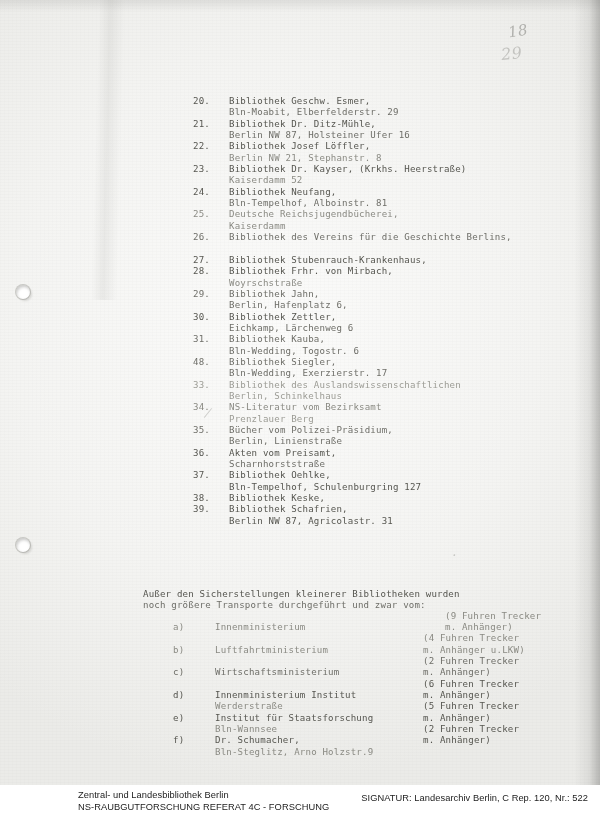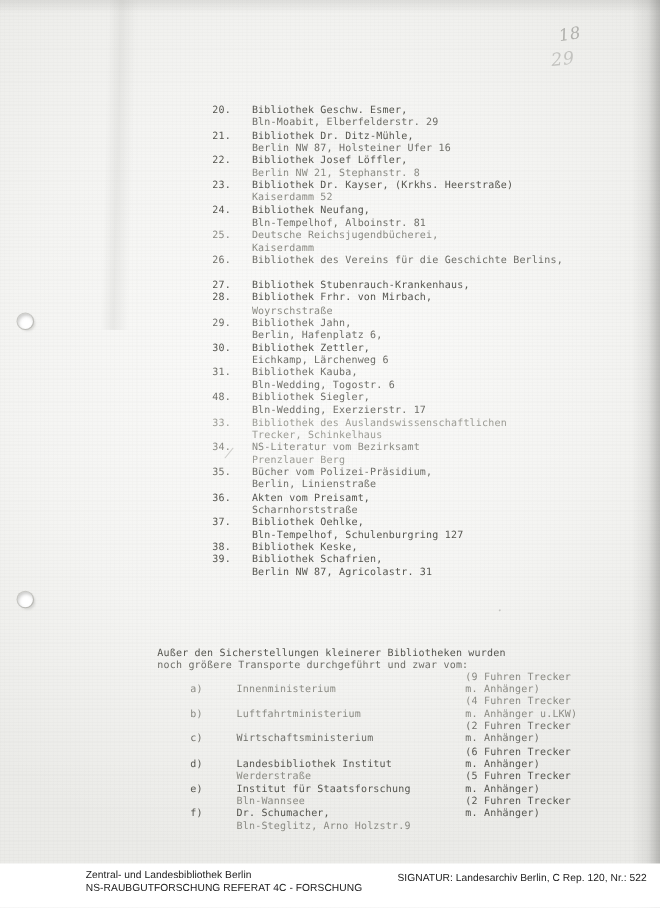--- a/index.html
+++ b/index.html
@@ -224,53 +224,53 @@
         <div class="entry"><span class="ln fade-1"><span class="num">24.</span><span>Bibliothek Neufang,</span></span><span class="ln l2 fade-2">Bln-Tempelhof, Alboinstr. 81</span></div>
         <div class="entry"><span class="ln fade-3"><span class="num">25.</span><span>Deutsche Reichsjugendbücherei,</span></span><span class="ln l2 fade-3">Kaiserdamm</span></div>
         <div class="entry"><span class="ln fade-2"><span class="num">26.</span><span>Bibliothek des Vereins für die Geschichte Berlins,</span></span></div>
         <span class="entry-gap"></span>
         <div class="entry"><span class="ln fade-1"><span class="num">27.</span><span>Bibliothek Stubenrauch-Krankenhaus,</span></span></div>
         <div class="entry"><span class="ln fade-1"><span class="num">28.</span><span>Bibliothek Frhr. von Mirbach,</span></span><span class="ln l2 fade-3">Woyrschstraße</span></div>
         <div class="entry"><span class="ln fade-2"><span class="num">29.</span><span>Bibliothek Jahn,</span></span><span class="ln l2 fade-2">Berlin, Hafenplatz 6,</span></div>
         <div class="entry"><span class="ln fade-1"><span class="num">30.</span><span>Bibliothek Zettler,</span></span><span class="ln l2 fade-2">Eichkamp, Lärchenweg 6</span></div>
         <div class="entry"><span class="ln fade-2"><span class="num">31.</span><span>Bibliothek Kauba,</span></span><span class="ln l2 fade-2">Bln-Wedding, Togostr. 6</span></div>
         <div class="entry"><span class="ln fade-2"><span class="num">48.</span><span>Bibliothek Siegler,</span></span><span class="ln l2 fade-2">Bln-Wedding, Exerzierstr. 17</span></div>
-        <div class="entry"><span class="ln fade-4"><span class="num">33.</span><span>Bibliothek des Auslandswissenschaftlichen</span></span><span class="ln l2 fade-4">Trecker, Schinkelhaus</span></div>
+        <div class="entry"><span class="ln fade-4"><span class="num">33.</span><span>Bibliothek des Auslandswissenschaftlichen</span></span><span class="ln l2 fade-4">Berlin, Schinkelhaus</span></div>
         <div class="entry"><span class="ln fade-3"><span class="num">34.</span><span>NS-Literatur vom Bezirksamt</span></span><span class="ln l2 fade-4">Prenzlauer Berg</span></div>
         <div class="entry"><span class="ln fade-2"><span class="num">35.</span><span>Bücher vom Polizei-Präsidium,</span></span><span class="ln l2 fade-2">Berlin, Linienstraße</span></div>
         <div class="entry"><span class="ln fade-1"><span class="num">36.</span><span>Akten vom Preisamt,</span></span><span class="ln l2 fade-2">Scharnhorststraße</span></div>
         <div class="entry"><span class="ln fade-1"><span class="num">37.</span><span>Bibliothek Oehlke,</span></span><span class="ln l2 fade-1">Bln-Tempelhof, Schulenburgring 127</span></div>
         <div class="entry"><span class="ln fade-1"><span class="num">38.</span><span>Bibliothek Keske,</span></span></div>
         <div class="entry"><span class="ln fade-1"><span class="num">39.</span><span>Bibliothek Schafrien,</span></span><span class="ln l2 fade-1">Berlin NW 87, Agricolastr. 31</span></div>
       </div>
 
     <div class="para-intro">
       <span class="ln fade-1">Außer den Sicherstellungen kleinerer Bibliotheken wurden</span><br>
       <span class="ln fade-2">noch größere Transporte durchgeführt und zwar vom:</span>
     </div>
 
     <div class="transport-table" id="transport-table">
         <div class="tt-row fade-3">
           <span class="tt-letter ln">a)</span>
           <span class="tt-name ln">Innenministerium</span>
-          <span class="tt-qty ln" style="top: -11.35px;"><span>(9 Fuhren Trecker</span><br><span>m. Anhänger)</span></span>
+          <span class="tt-qty ln" style="top: -11.35px; margin-left: 22px;"><span>(9 Fuhren Trecker</span><br><span>m. Anhänger)</span></span>
         </div>
         <div class="tt-row fade-3">
           <span class="tt-letter ln">b)</span>
           <span class="tt-name ln">Luftfahrtministerium</span>
           <span class="tt-qty ln" style="top: -11.35px;"><span>(4 Fuhren Trecker</span><br><span>m. Anhänger u.LKW)</span></span>
         </div>
         <div class="tt-row fade-2">
           <span class="tt-letter ln">c)</span>
           <span class="tt-name ln">Wirtschaftsministerium</span>
           <span class="tt-qty ln" style="top: -11.35px;"><span>(2 Fuhren Trecker</span><br><span>m. Anhänger)</span></span>
         </div>
         <div class="tt-row fade-1">
           <span class="tt-letter ln">d)</span>
-          <span class="tt-name ln">Landesbibliothek Institut</span>
+          <span class="tt-name ln">Innenministerium Institut</span>
           <span class="tt-sub ln fade-3">Werderstraße</span>
           <span class="tt-qty ln" style="top: -11.35px;"><span>(6 Fuhren Trecker</span><br><span>m. Anhänger)</span></span>
         </div>
         <div class="tt-row fade-1">
           <span class="tt-letter ln">e)</span>
           <span class="tt-name ln">Institut für Staatsforschung</span>
           <span class="tt-sub ln fade-3">Bln-Wannsee</span>
           <span class="tt-qty ln" style="top: -11.35px;"><span>(5 Fuhren Trecker</span><br><span>m. Anhänger)</span></span>
         </div>
         <div class="tt-row fade-1">

